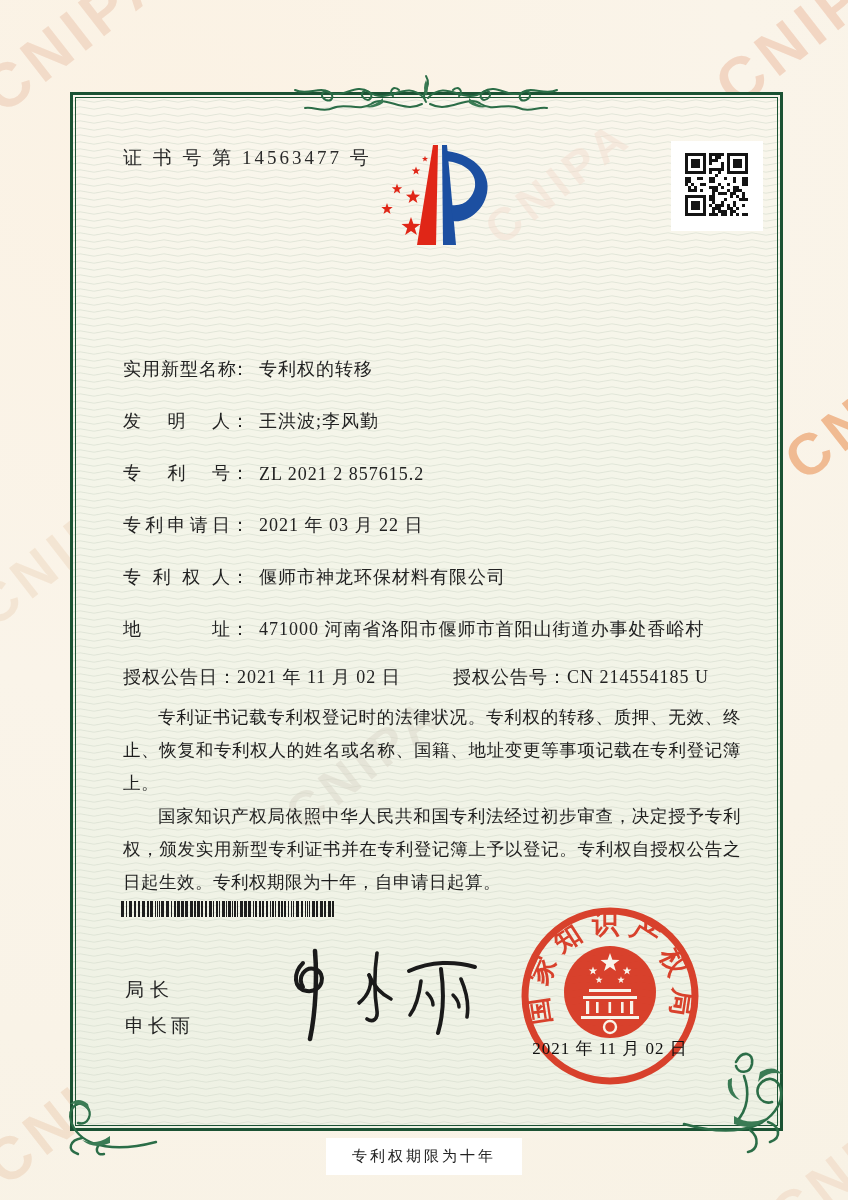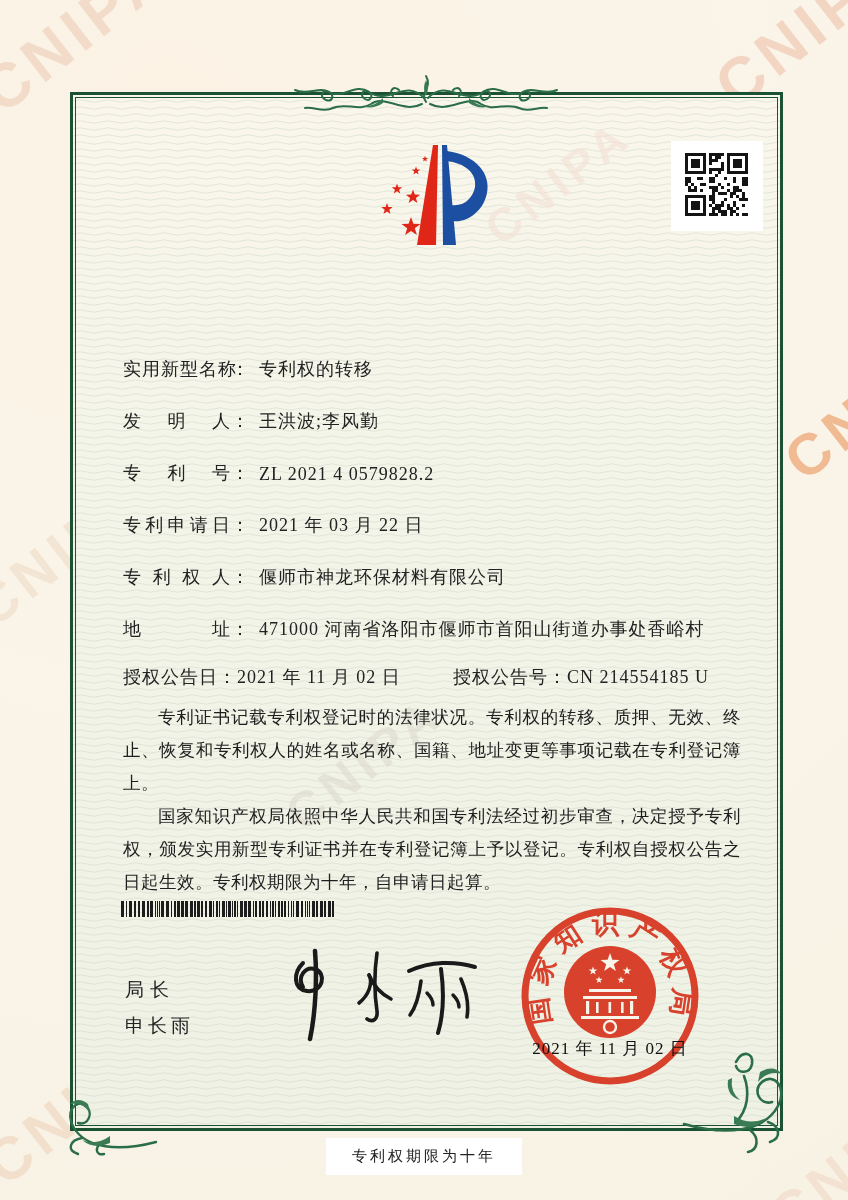--- a/index.html
+++ b/index.html
@@ -215,20 +215,21 @@
         <path d="M0 1014 q7 -2.4 14 0 q7 2.4 14 0 q7 -2.4 14 0 q7 2.4 14 0 q7 -2.4 14 0 q7 2.4 14 0 q7 -2.4 14 0 q7 2.4 14 0 q7 -2.4 14 0 q7 2.4 14 0 q7 -2.4 14 0 q7 2.4 14 0 q7 -2.4 14 0 q7 2.4 14 0 q7 -2.4 14 0 q7 2.4 14 0 q7 -2.4 14 0 q7 2.4 14 0 q7 -2.4 14 0 q7 2.4 14 0 q7 -2.4 14 0 q7 2.4 14 0 q7 -2.4 14 0 q7 2.4 14 0 q7 -2.4 14 0 q7 2.4 14 0 q7 -2.4 14 0 q7 2.4 14 0 q7 -2.4 14 0 q7 2.4 14 0 q7 -2.4 14 0 q7 2.4 14 0 q7 -2.4 14 0 q7 2.4 14 0 q7 -2.4 14 0 q7 2.4 14 0 q7 -2.4 14 0 q7 2.4 14 0 q7 -2.4 14 0 q7 2.4 14 0 q7 -2.4 14 0 q7 2.4 14 0 q7 -2.4 14 0 q7 2.4 14 0 q7 -2.4 14 0 q7 2.4 14 0 q7 -2.4 14 0 q7 2.4 14 0 q7 -2.4 14 0 q7 2.4 14 0 q7 -2.4 14 0 q7 2.4 14 0" fill="none" stroke="#d6ddcf" stroke-width="1"></path>
         <path d="M0 1021 q7 -2.4 14 0 q7 2.4 14 0 q7 -2.4 14 0 q7 2.4 14 0 q7 -2.4 14 0 q7 2.4 14 0 q7 -2.4 14 0 q7 2.4 14 0 q7 -2.4 14 0 q7 2.4 14 0 q7 -2.4 14 0 q7 2.4 14 0 q7 -2.4 14 0 q7 2.4 14 0 q7 -2.4 14 0 q7 2.4 14 0 q7 -2.4 14 0 q7 2.4 14 0 q7 -2.4 14 0 q7 2.4 14 0 q7 -2.4 14 0 q7 2.4 14 0 q7 -2.4 14 0 q7 2.4 14 0 q7 -2.4 14 0 q7 2.4 14 0 q7 -2.4 14 0 q7 2.4 14 0 q7 -2.4 14 0 q7 2.4 14 0 q7 -2.4 14 0 q7 2.4 14 0 q7 -2.4 14 0 q7 2.4 14 0 q7 -2.4 14 0 q7 2.4 14 0 q7 -2.4 14 0 q7 2.4 14 0 q7 -2.4 14 0 q7 2.4 14 0 q7 -2.4 14 0 q7 2.4 14 0 q7 -2.4 14 0 q7 2.4 14 0 q7 -2.4 14 0 q7 2.4 14 0 q7 -2.4 14 0 q7 2.4 14 0 q7 -2.4 14 0 q7 2.4 14 0 q7 -2.4 14 0 q7 2.4 14 0" fill="none" stroke="#d6ddcf" stroke-width="1"></path>
         <path d="M0 1028 q7 -2.4 14 0 q7 2.4 14 0 q7 -2.4 14 0 q7 2.4 14 0 q7 -2.4 14 0 q7 2.4 14 0 q7 -2.4 14 0 q7 2.4 14 0 q7 -2.4 14 0 q7 2.4 14 0 q7 -2.4 14 0 q7 2.4 14 0 q7 -2.4 14 0 q7 2.4 14 0 q7 -2.4 14 0 q7 2.4 14 0 q7 -2.4 14 0 q7 2.4 14 0 q7 -2.4 14 0 q7 2.4 14 0 q7 -2.4 14 0 q7 2.4 14 0 q7 -2.4 14 0 q7 2.4 14 0 q7 -2.4 14 0 q7 2.4 14 0 q7 -2.4 14 0 q7 2.4 14 0 q7 -2.4 14 0 q7 2.4 14 0 q7 -2.4 14 0 q7 2.4 14 0 q7 -2.4 14 0 q7 2.4 14 0 q7 -2.4 14 0 q7 2.4 14 0 q7 -2.4 14 0 q7 2.4 14 0 q7 -2.4 14 0 q7 2.4 14 0 q7 -2.4 14 0 q7 2.4 14 0 q7 -2.4 14 0 q7 2.4 14 0 q7 -2.4 14 0 q7 2.4 14 0 q7 -2.4 14 0 q7 2.4 14 0 q7 -2.4 14 0 q7 2.4 14 0 q7 -2.4 14 0 q7 2.4 14 0" fill="none" stroke="#d6ddcf" stroke-width="1"></path>
       </svg>
 
     <div class="wm" style="left:400px;top:60px;font-size:46px;color:#f3ded0;opacity:.5;">CNIPA</div>
     <div class="wm" style="left:200px;top:640px;font-size:50px;color:#d8d4c6;opacity:.45;">CNIPA</div>
   </div>
   <div class="frame-inner-line"></div>
 
+  <div class="cert-no">证 书 号 第 14563477 号</div>
 
   <svg class="logo" width="132" height="112" viewBox="0 0 132 112">
     <polygon points="74,6 79,6 77,106 58,106" fill="#e02617"></polygon>
     <polygon points="83,6 88,6 97,106 84,106" fill="#1c4fa1"></polygon>
     <path d="M88,12 C118,16 132,36 128,54 C124,74 106,84 94,82 L92,66 C106,68 114,58 116,48 C118,34 106,24 87,22 Z" fill="#1c4fa1"></path>
     <polygon fill="#e02617" points="52.0,78.0 54.4,84.8 61.5,84.9 55.8,89.2 57.9,96.1 52.0,92.0 46.1,96.1 48.2,89.2 42.5,84.9 49.6,84.8"></polygon>
     <polygon fill="#e02617" points="54.0,50.5 55.8,55.6 61.1,55.7 56.9,58.9 58.4,64.1 54.0,61.0 49.6,64.1 51.1,58.9 46.9,55.7 52.2,55.6"></polygon>
     <polygon fill="#e02617" points="38.0,44.5 39.3,48.2 43.2,48.3 40.1,50.7 41.2,54.4 38.0,52.2 34.8,54.4 35.9,50.7 32.8,48.3 36.7,48.2"></polygon>
     <polygon fill="#e02617" points="28.0,64.0 29.4,68.1 33.7,68.1 30.3,70.7 31.5,74.9 28.0,72.4 24.5,74.9 25.7,70.7 22.3,68.1 26.6,68.1"></polygon>
     <polygon fill="#e02617" points="57.0,27.5 58.1,30.5 61.3,30.6 58.7,32.6 59.6,35.6 57.0,33.8 54.4,35.6 55.3,32.6 52.7,30.6 55.9,30.5"></polygon>
@@ -469,21 +470,21 @@
           <span>发</span>
           <span>明</span>
           <span>人</span>
         </span><span>：</span></span><span class="fval">王洪波;李风勤</span>
   </div>
   <div class="frow" style="top:366px;">
     <span class="jlabel"><span class="jchars">
           <span>专</span>
           <span>利</span>
           <span>号</span>
-        </span><span>：</span></span><span class="fval">ZL 2021 4 0579828.2</span>
+        </span><span>：</span></span><span class="fval">ZL 2021 2 857615.2</span>
   </div>
   <div class="frow" style="top:418px;">
     <span class="jlabel"><span class="jchars">
           <span>专</span>
           <span>利</span>
           <span>申</span>
           <span>请</span>
           <span>日</span>
         </span><span>：</span></span><span class="fval">2021 年 03 月 22 日</span>
   </div>

